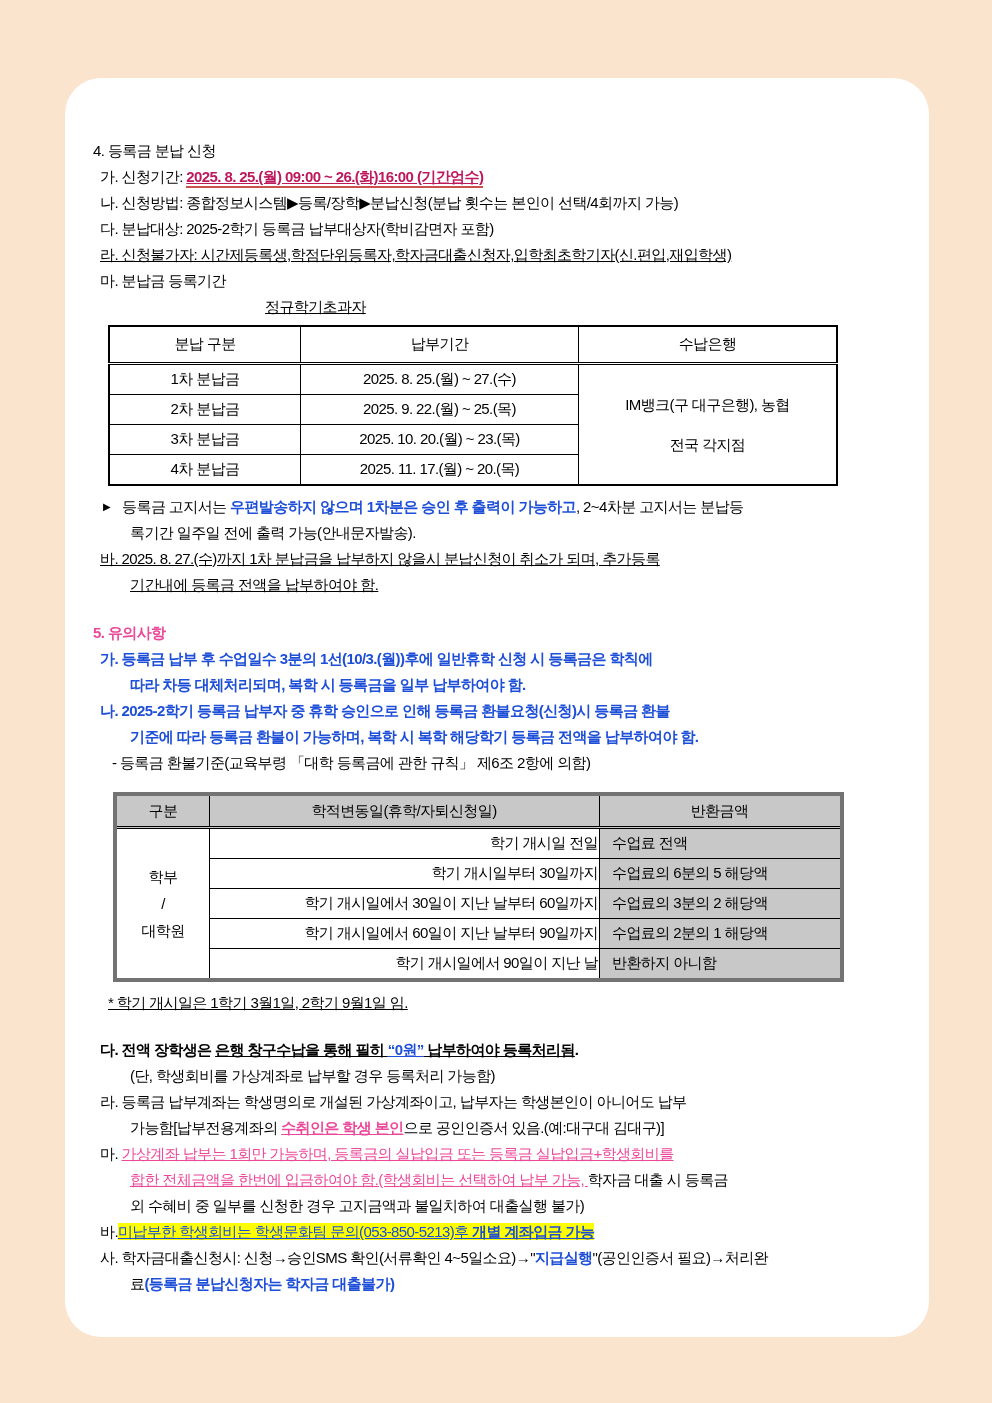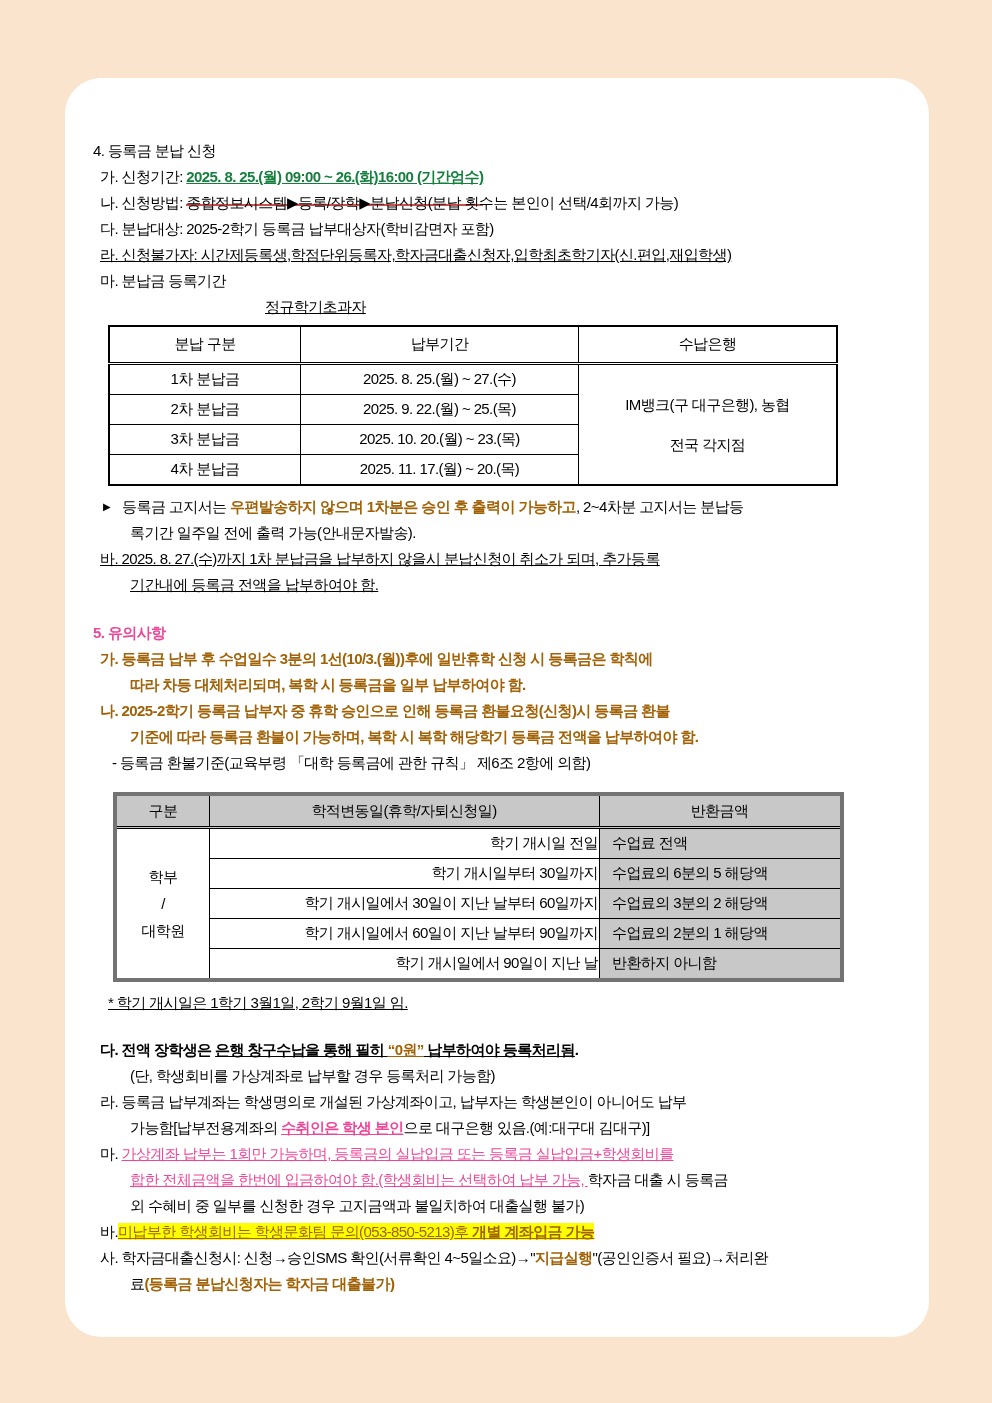--- a/index.html
+++ b/index.html
@@ -22,27 +22,27 @@
   }
   .ln{line-height:26px;white-space:nowrap;}
   .ml7{margin-left:7px;}
   .ml10{margin-left:10px;}
   .ml19{margin-left:19px;}
   .ml22{margin-left:22px;}
   .ml27{margin-left:15px;}
   .ml37{margin-left:37px;}
   .ml172{margin-left:172px;}
   .b{font-weight:bold;}
-  .red{color:#a16207;}
+  .red{color:#1d4ed8;}
   .blue{color:#ec4899;}
   .u{text-decoration:underline;}
   .hl{background:#ffff00;}
   .date-u{
-    color:#15803d;font-weight:bold;text-decoration:underline;
-    border-bottom:2px solid #c9504c;padding-bottom:19px;
+    color:#be185d;font-weight:bold;text-decoration:underline;
+    border-bottom:2px solid #c9504c;padding-bottom:1px;
   }
   .bullet{font-size:10px;vertical-align:2px;margin-right:12px;}
   
   table{border-collapse:collapse;}
   .t1{margin:5px 0 8px 15px;border:2px solid #000;}
   .t1 td{border:1px solid #000;text-align:center;vertical-align:middle;}
   .t1 .hrow td{height:33px;border-bottom:3px double #000;}
   .t1 .drow td{height:27px;}
   .t1 .c1{width:188px;}
   .t1 .c2{width:275px;}
@@ -158,21 +158,21 @@
     </tbody>
       </table>
     <div class="ln ml27"><span class="u">* 학기 개시일은 1학기 3월1일, 2학기 9월1일 임.</span></div>
 
     <div class="ln ml7 b gap-da">
       <span>다. 전액 장학생은 </span><span class="u">은행 창구수납을 통해 필히 </span><span class="u red">“0원”</span><span class="u"> 납부하여야 등록처리됨</span><span>.</span>
     </div>
     <div class="ln ml37">(단, 학생회비를 가상계좌로 납부할 경우 등록처리 가능함)</div>
     <div class="ln ml7">라. 등록금 납부계좌는 학생명의로 개설된 가상계좌이고, 납부자는 학생본인이 아니어도 납부</div>
     <div class="ln ml37">
-      <span>가능함[납부전용계좌의 </span><span class="blue b u">수취인은 학생 본인</span><span>으로 대구은행 있음.(예:대구대 김대구)]</span>
+      <span>가능함[납부전용계좌의 </span><span class="blue b u">수취인은 학생 본인</span><span>으로 공인인증서 있음.(예:대구대 김대구)]</span>
     </div>
     <div class="ln ml7">
       <span>마. </span><span class="blue u">가상계좌 납부는 1회만 가능하며, 등록금의 실납입금 또는 등록금 실납입금+학생회비를</span>
     </div>
     <div class="ln ml37">
       <span class="blue u">합한 전체금액을 한번에 입금하여야 함.(학생회비는 선택하여 납부 가능, </span><span>학자금 대출 시 등록금</span>
     </div>
     <div class="ln ml37">외 수혜비 중 일부를 신청한 경우 고지금액과 불일치하여 대출실행 불가)</div>
     <div class="ln ml7">
       <span>바.</span><span class="hl"><span class="red u">미납부한 학생회비는 학생문화팀 문의(053-850-5213)후 </span><span class="red b u">개별 계좌입금 가능</span></span>

